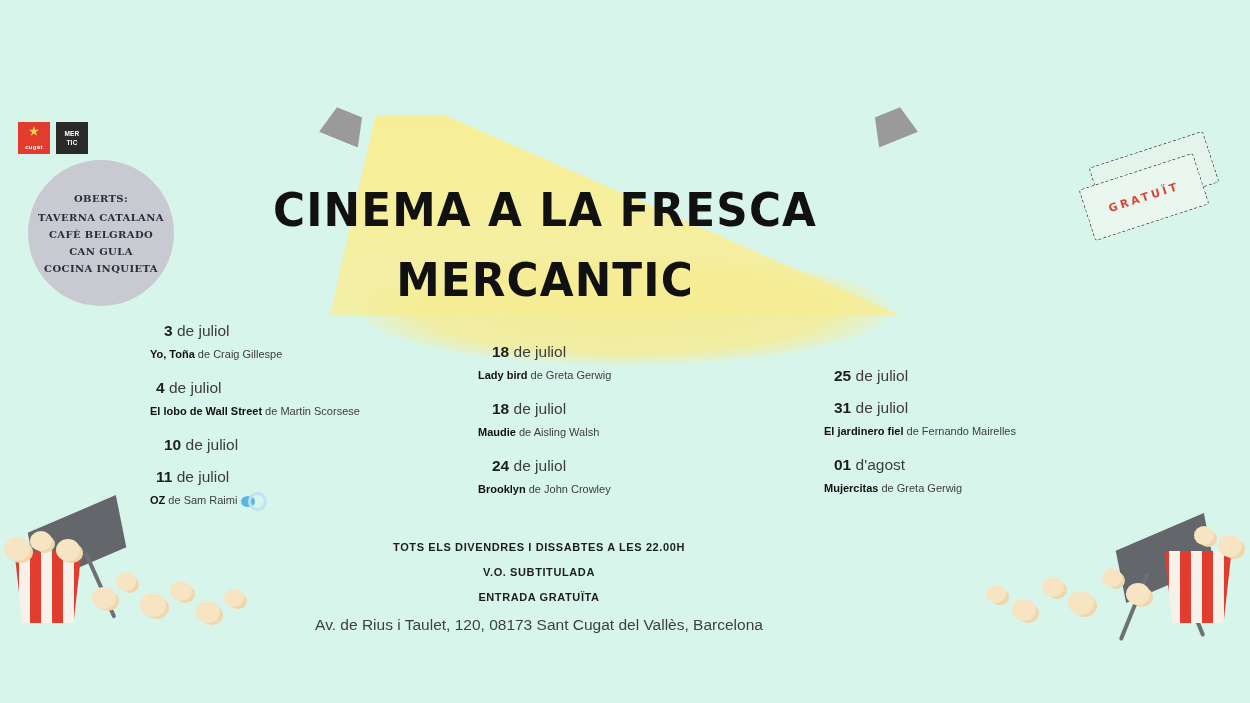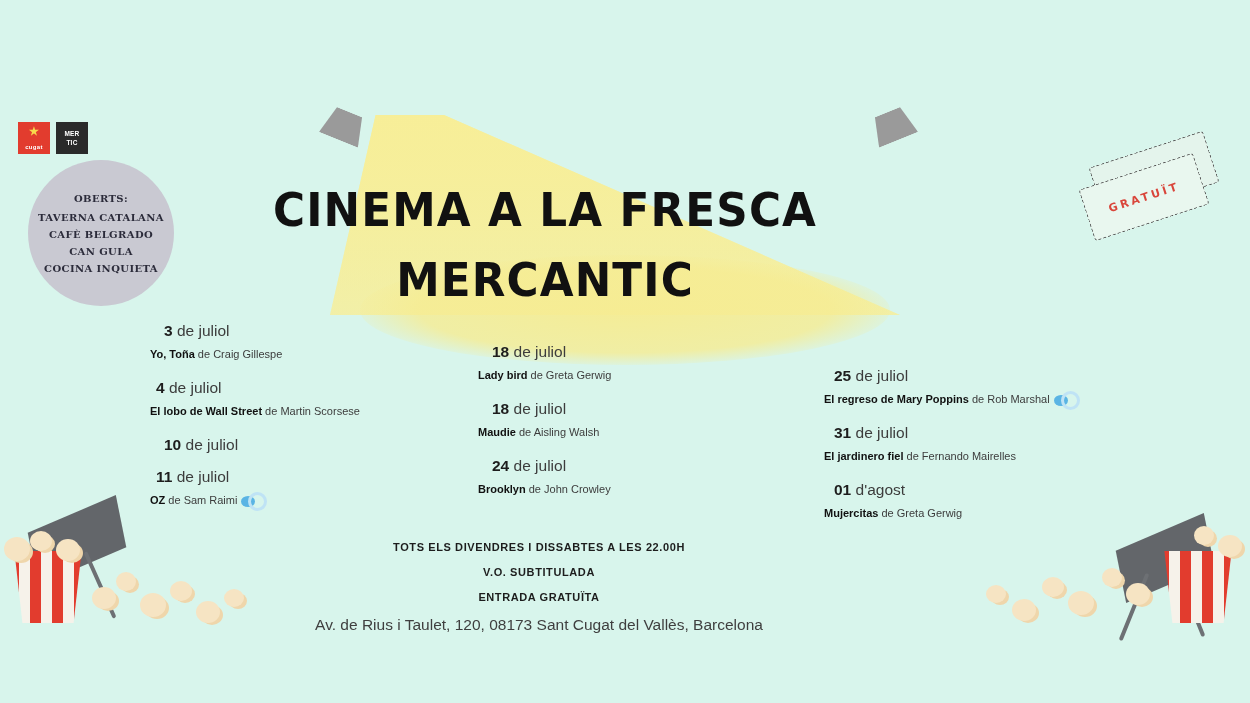--- a/index.html
+++ b/index.html
@@ -381,21 +381,20 @@
           <div class="film"><b>Maudie</b> de Aisling Walsh</div>
         </div>
         <div class="entry">
           <div class="date"><b>24</b> de juliol</div>
           <div class="film"><b>Brooklyn</b> de John Crowley</div>
         </div>
       </div>
     <div class="col col3">
         <div class="entry">
           <div class="date"><b>25</b> de juliol</div>
-          <div class="film"><b>El regreso de Mary Poppins</b> de Rob Marshal<span class="pacifier"><span class="shield"></span><span class="ring"></span></span></div>
         </div>
         <div class="entry">
           <div class="date"><b>31</b> de juliol</div>
           <div class="film"><b>El jardinero fiel</b> de Fernando Mairelles</div>
         </div>
         <div class="entry">
           <div class="date"><b>01</b> d'agost</div>
           <div class="film"><b>Mujercitas</b> de Greta Gerwig</div>
         </div>
       </div>

